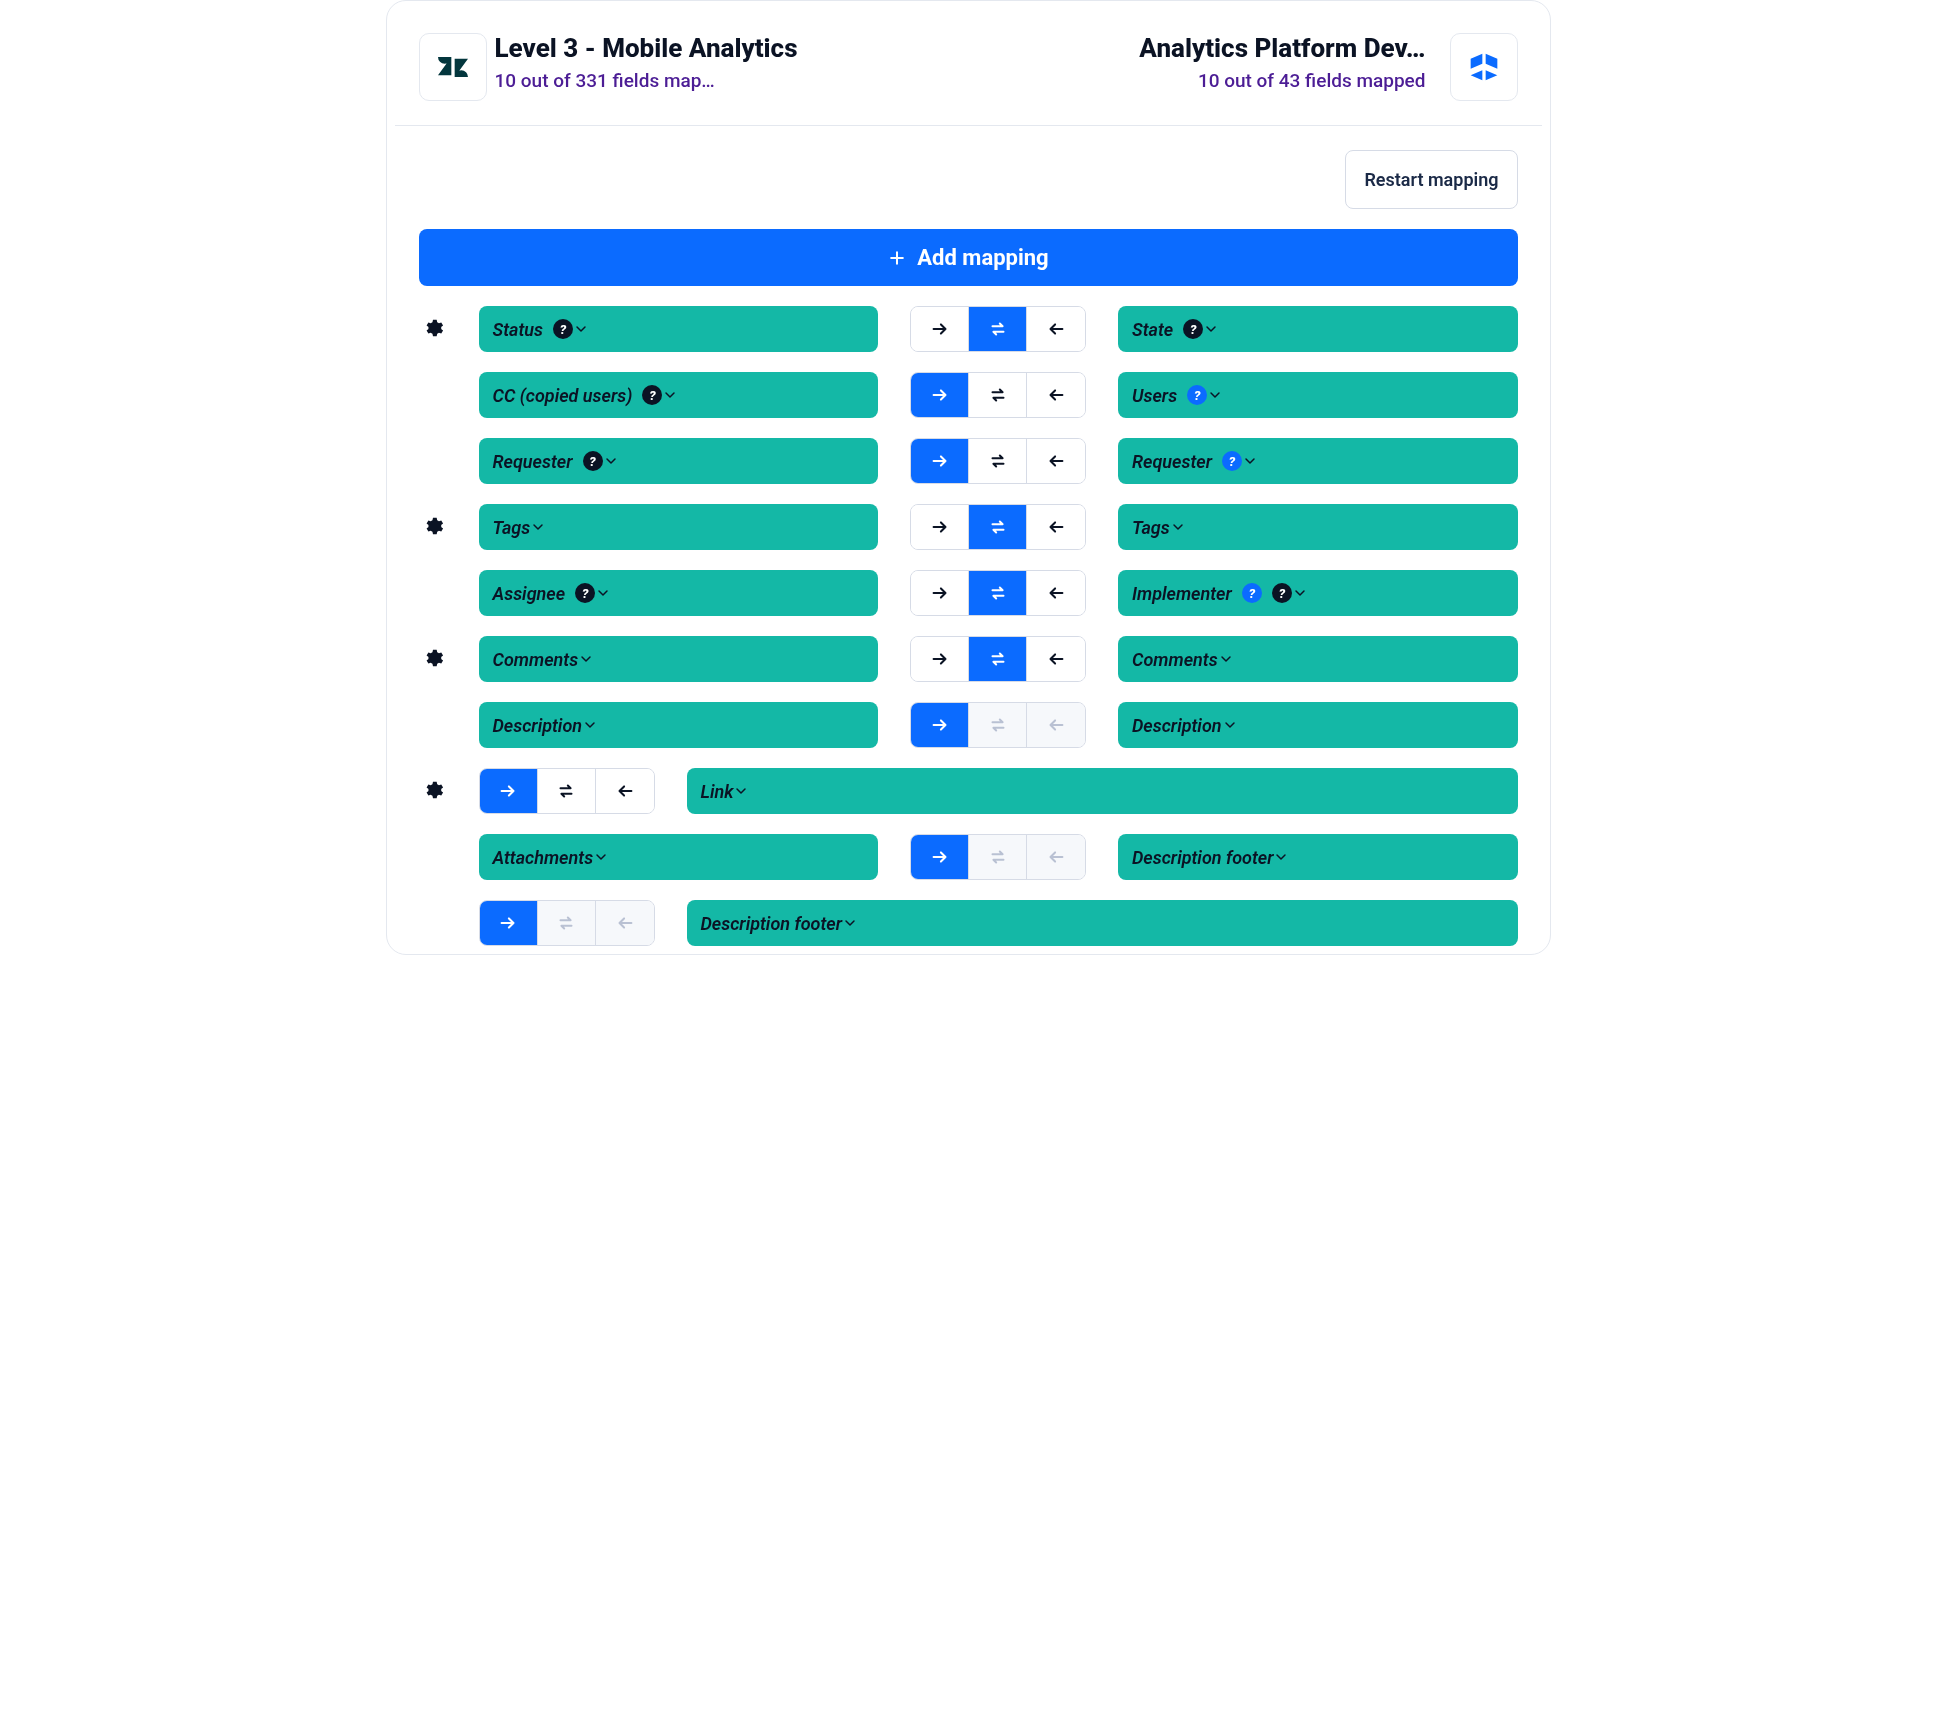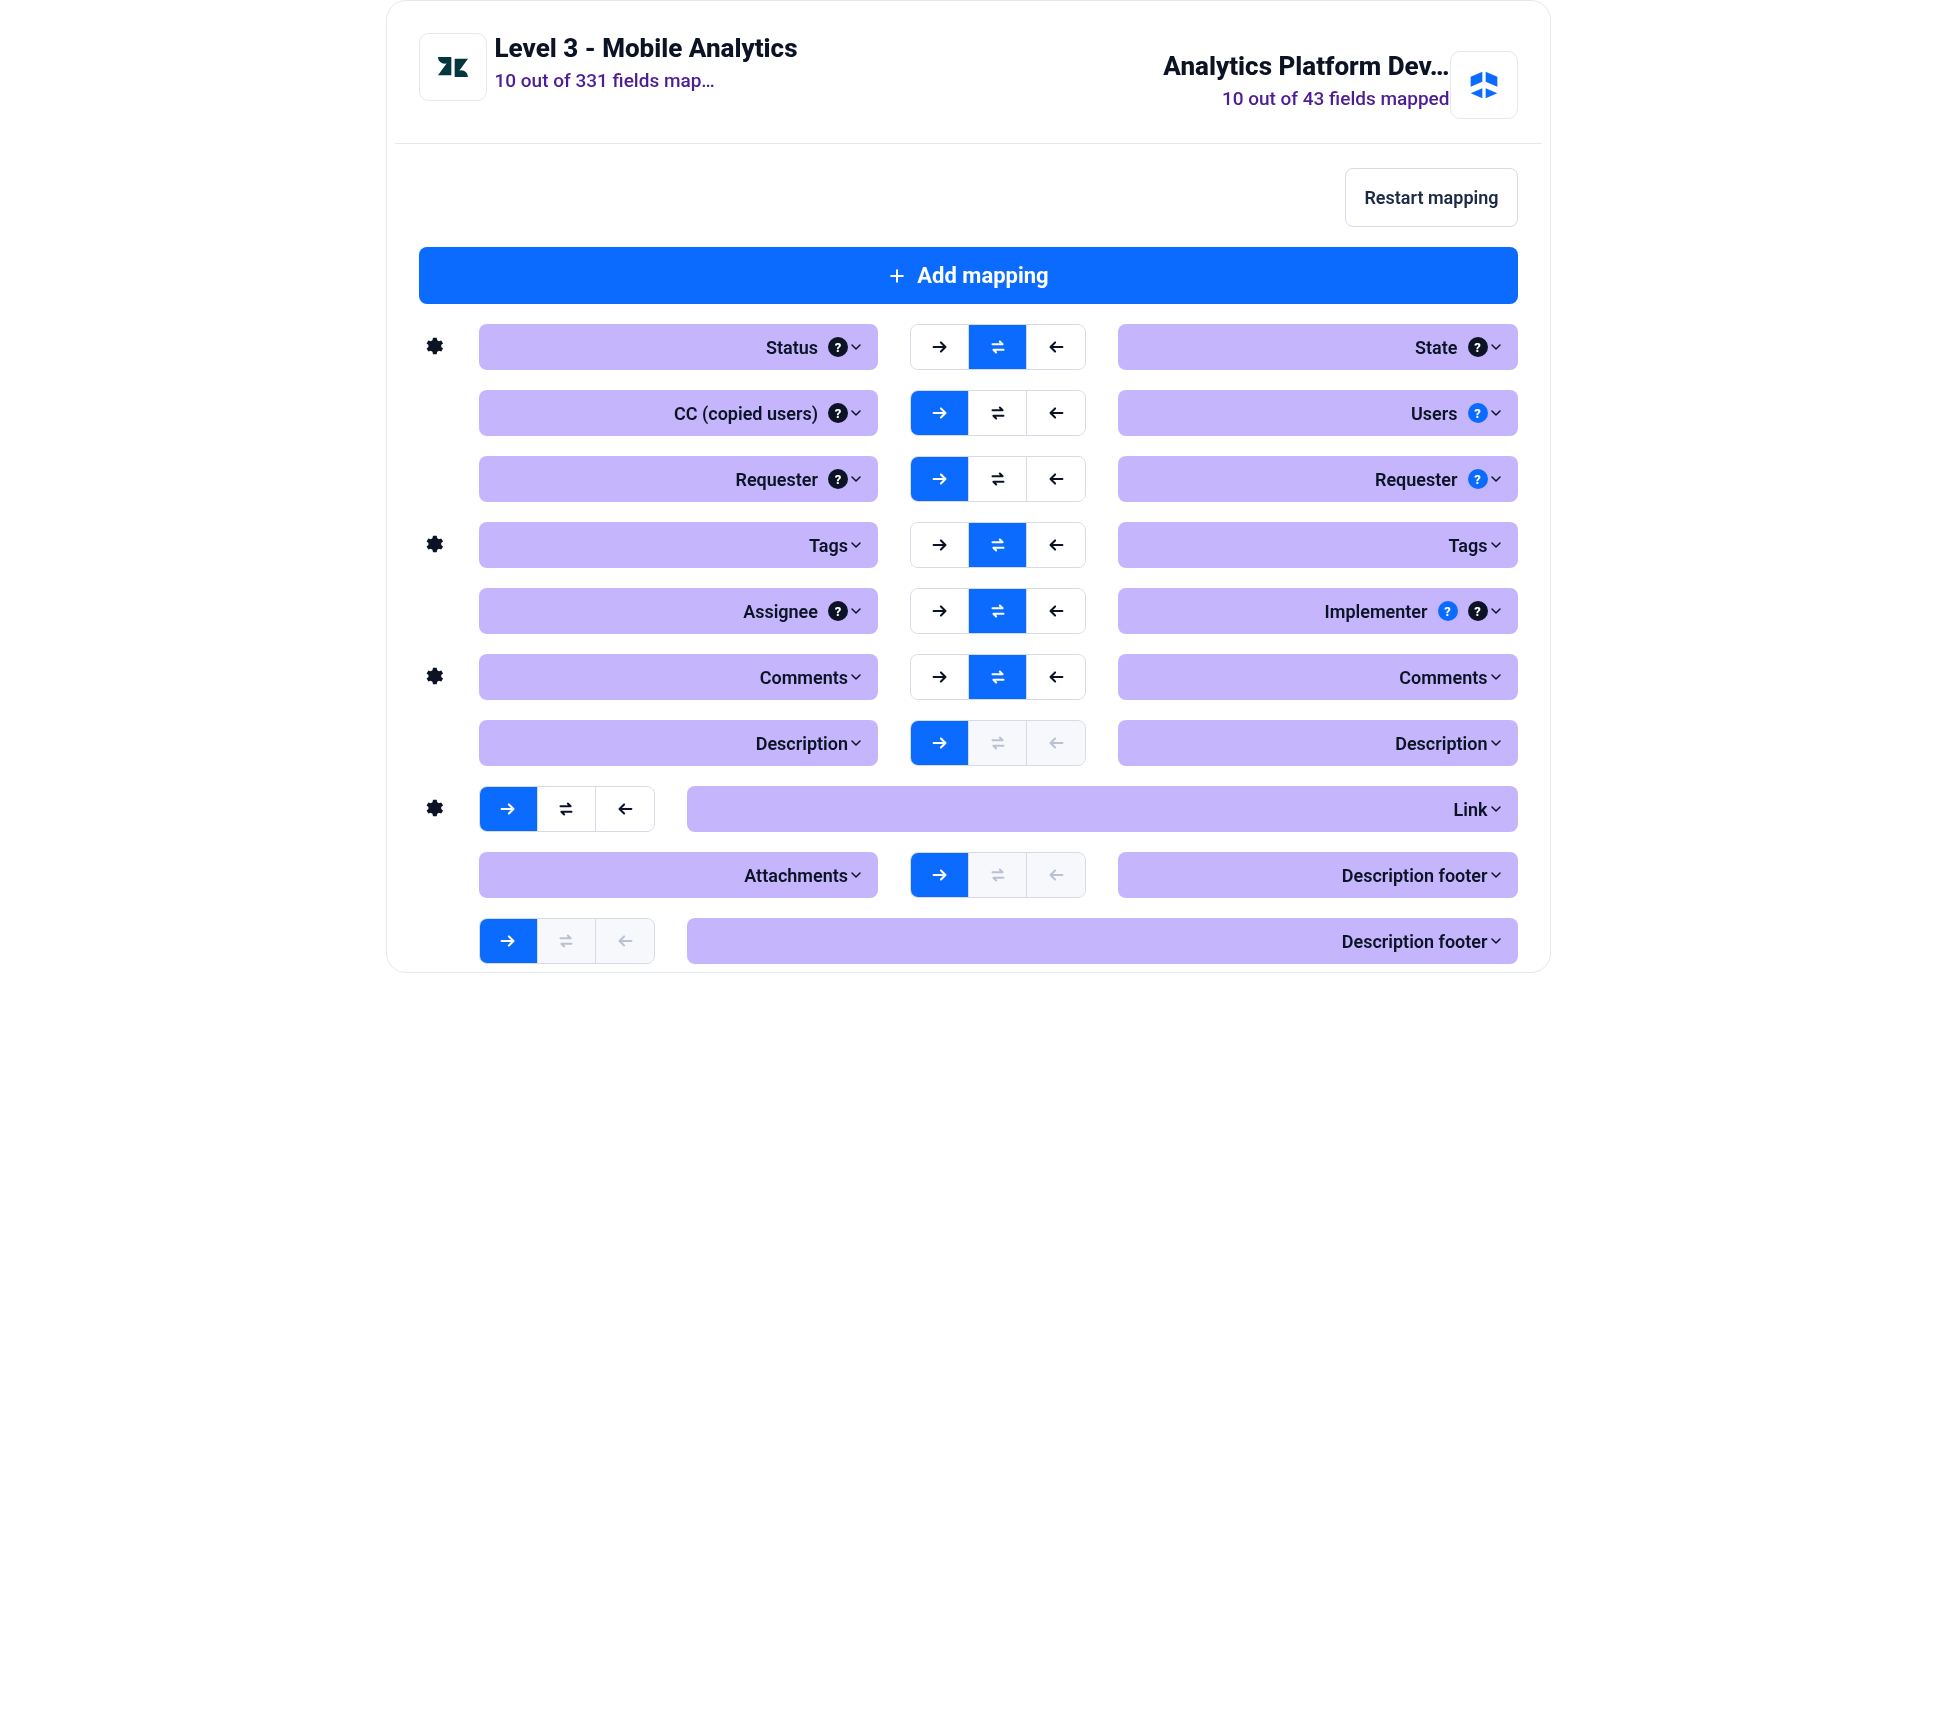--- a/index.html
+++ b/index.html
@@ -17,21 +17,21 @@
     background: #fff;
     padding-bottom: 8px;
   }
   .header {
     display: flex;
     justify-content: space-between;
     align-items: flex-start;
     padding: 32px 32px 24px 32px;
   }
   .header-left { display: flex; gap: 8px; align-items: flex-start; max-width: 50%; }
-  .header-right { display: flex; align-items: flex-start; max-width: 50%; margin-top: 18px; }
+  .header-right { display: flex; gap: 24px; align-items: flex-start; max-width: 50%; }
   .app-tile {
     width: 68px; height: 68px;
     border: 1px solid #e4e8ef;
     border-radius: 10px;
     display: flex; align-items: center; justify-content: center;
     flex: 0 0 auto;
   }
   .app-tile svg { width: 40px; height: 40px; }
   .header-meta { display: flex; flex-direction: column; gap: 6px; overflow: hidden; }
   .header-title {
@@ -62,26 +62,27 @@
     width: 100%; padding: 16px 0; font-size: 22px; font-weight: 700;
     border-radius: 8px; display: flex; align-items: center; justify-content: center; gap: 10px;
   }
   .add-row { padding: 20px 32px; }
   .rows { padding: 0 32px 0 32px; display: flex; flex-direction: column; gap: 20px; }
   .row { display: flex; align-items: center; gap: 32px; }
   .gear-slot { width: 28px; display: flex; justify-content: center; }
   .gear-slot svg { width: 22px; height: 22px; }
   .field {
     flex: 1 1 0;
-    background: #c4b5fd;
+    background: #14b8a6;
     border-radius: 8px;
     height: 46px;
-    display: flex; align-items: center; justify-content: flex-end;
+    display: flex; align-items: center; justify-content: flex-start;
     padding: 0 14px;
     cursor: pointer;
+    font-style: italic;
   }
   .field-label { display: flex; align-items: center; gap: 10px; font-size: 18px; font-weight: 600; color: #0b1324; }
   .info-badge {
     width: 20px; height: 20px; border-radius: 50%;
     display: inline-flex; align-items: center; justify-content: center;
     color: #fff; font-size: 13px; font-weight: 800;
   }
   .info-black { background: #0b1324; }
   .info-blue { background: #0b6bff; }
   .chev { width: 16px; height: 16px; }

